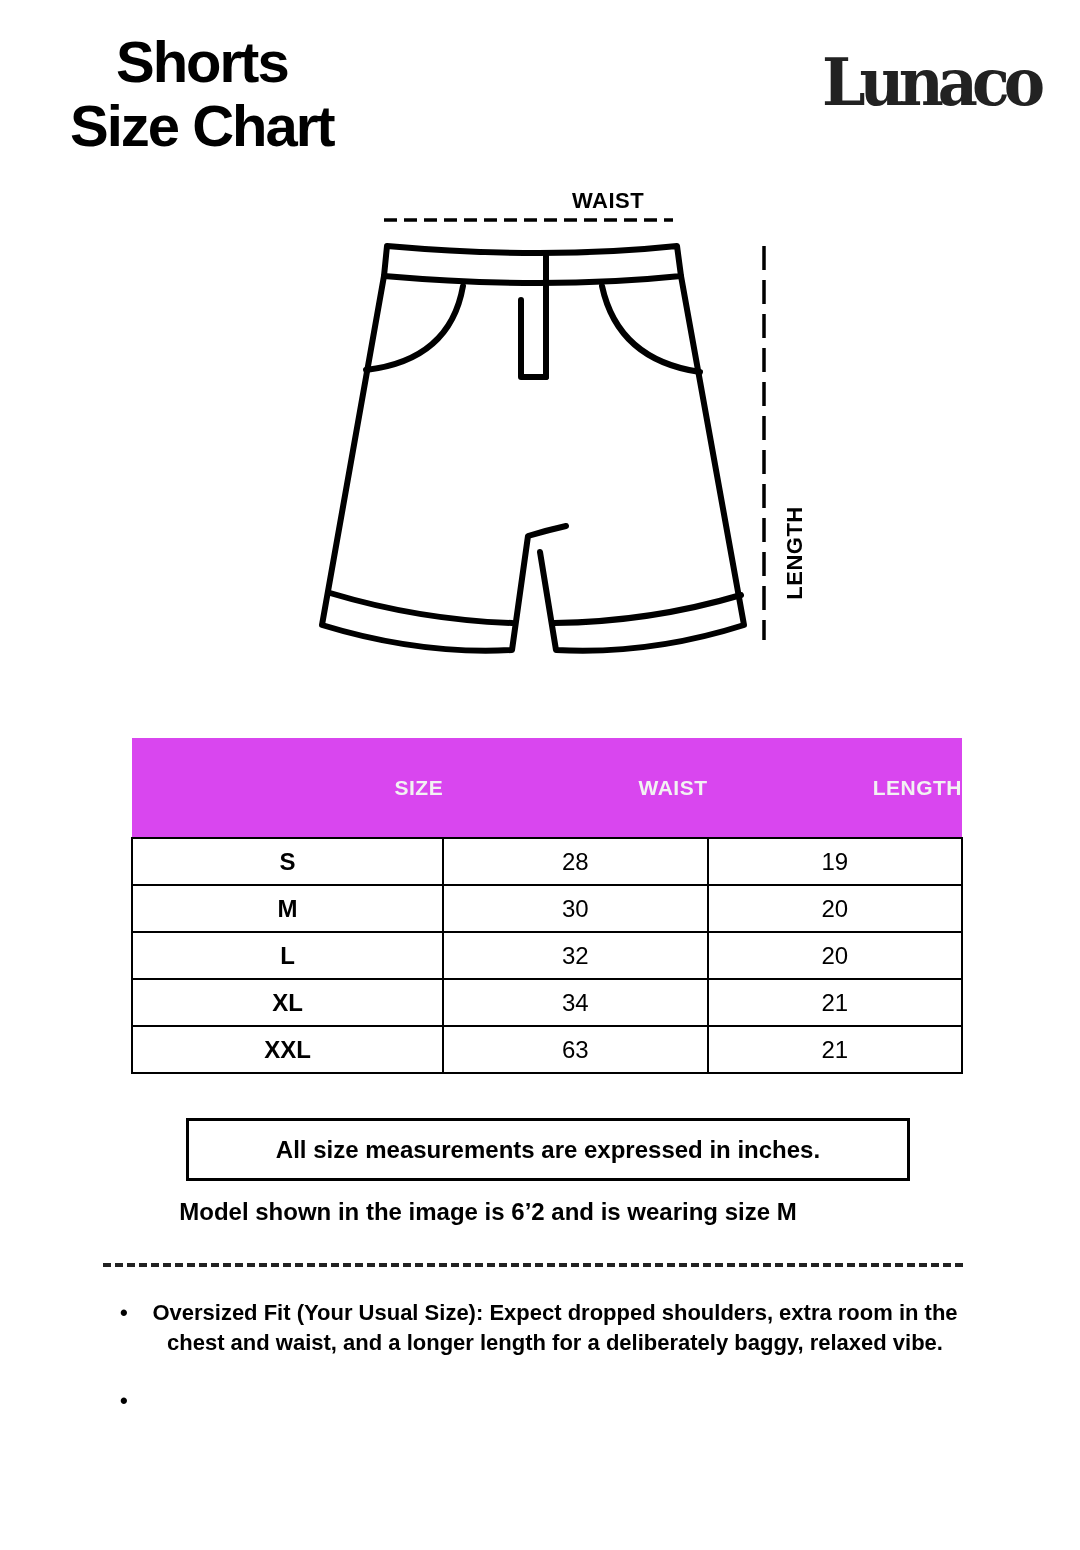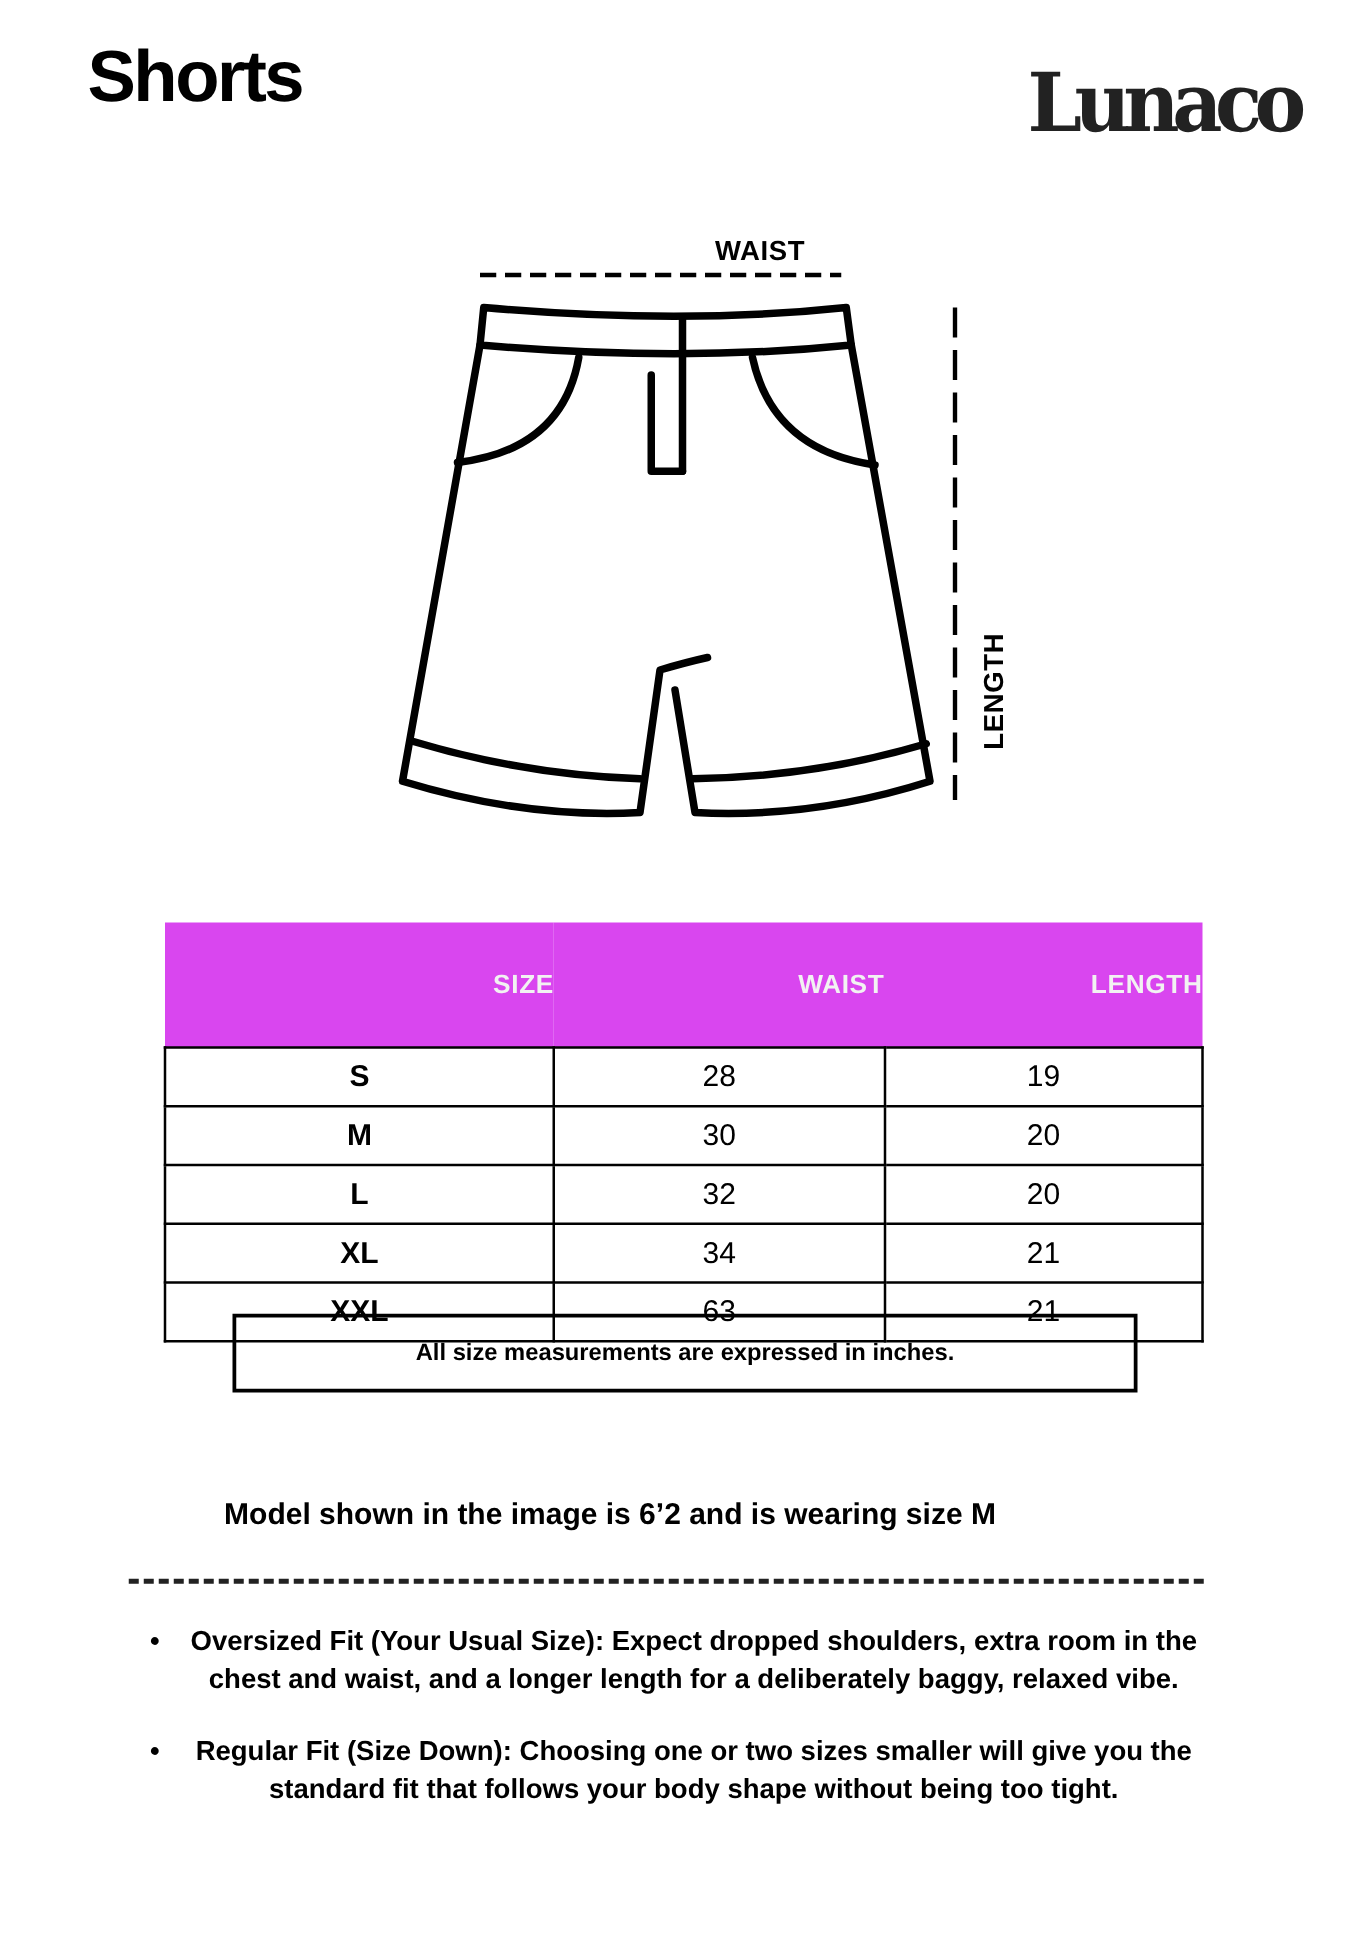--- a/index.html
+++ b/index.html
@@ -9,32 +9,33 @@
     .logo { position: absolute; left: 822px; top: 46px; font-family: "DejaVu Serif", serif; font-weight: 700; font-size: 62px; letter-spacing: -6px; color: #222; transform: scaleY(1.05); }
     .diagram { position: absolute; left: 300px; top: 180px; width: 520px; height: 480px; }
     .diagram svg { width: 520px; height: 480px; display: block; }
     .waist-label { position: absolute; left: 572px; top: 188px; font-weight: 700; font-size: 22px; letter-spacing: 0.5px; }
     .length-label { position: absolute; left: 740px; top: 540px; font-weight: 700; font-size: 22px; letter-spacing: 0.5px; transform: rotate(-90deg); transform-origin: center; width: 110px; text-align: center; }
     table.sizes { position: absolute; left: 131px; top: 738px; width: 832px; border-collapse: collapse; font-family: "Liberation Sans", sans-serif; }
     table.sizes th { background: #d946ef; color: #f2f2f2; height: 99px; font-size: 21px; font-weight: 700; letter-spacing: 0.5px; text-align: right; padding: 0; }
     table.sizes td { border: 2px solid #000; height: 45px; text-align: center; font-size: 24px; padding: 0; }
     table.sizes td.size { font-weight: 700; }
     .col1 { width: 312px; } .col2 { width: 265px; } .col3 { width: 255px; }
-    .note-box { position: absolute; left: 186px; top: 1051px; width: 718px; height: 57px; border: 3px solid #000; display: flex; align-items: center; justify-content: center; font-weight: 700; font-size: 19px; }
+    .note-box { position: absolute; left: 186px; top: 1118px; width: 718px; height: 57px; border: 3px solid #000; display: flex; align-items: center; justify-content: center; font-weight: 700; font-size: 24px; }
     .model-line { position: absolute; left: 0; width: 976px; top: 1198px; text-align: center; font-weight: 700; font-size: 24px; }
     .dash-divider { position: absolute; left: 103px; top: 1263px; width: 860px; height: 0; border-top: 4px dashed #222; }
     ul.fits { position: absolute; left: 100px; top: 1298px; width: 870px; margin: 0; padding: 0; list-style: none; font-weight: 700; font-size: 22px; line-height: 30px; }
     ul.fits li { position: relative; text-align: center; padding-left: 40px; margin-bottom: 28px; }
     ul.fits li .bullet { position: absolute; left: 20px; top: 0; }
   </style>
 </head>
 <body>
 
 <div class="title">
   <div>Shorts</div>
+  <div>Size Chart</div>
 </div>
 
 <div class="logo">Lunaco</div>
 
 <div class="diagram">
   <svg viewBox="0 0 520 480" fill="none" stroke="#000" stroke-width="6" stroke-linecap="round" stroke-linejoin="round">
 
     <line x1="84" y1="40" x2="373" y2="40" stroke-width="3.5" stroke-dasharray="13,7" stroke-linecap="butt"></line>
 
     <line x1="464" y1="66" x2="464" y2="460" stroke-width="3.5" stroke-dasharray="24,10" stroke-linecap="butt"></line>
@@ -101,15 +102,14 @@
 
 <div class="dash-divider"></div>
 
 <ul class="fits">
   <li>
     <span class="bullet">•</span>
     <span>Oversized Fit (Your Usual Size): Expect dropped shoulders, extra room in the chest and waist, and a longer length for a deliberately baggy, relaxed vibe.</span>
   </li>
   <li>
     <span class="bullet">•</span>
-    <span>Regular Fit (Size Down): Choosing one or two sizes smaller will give you the standard fit that follows your body shape without being too tight.</span>
   </li>
 </ul>
 
 </body></html>

